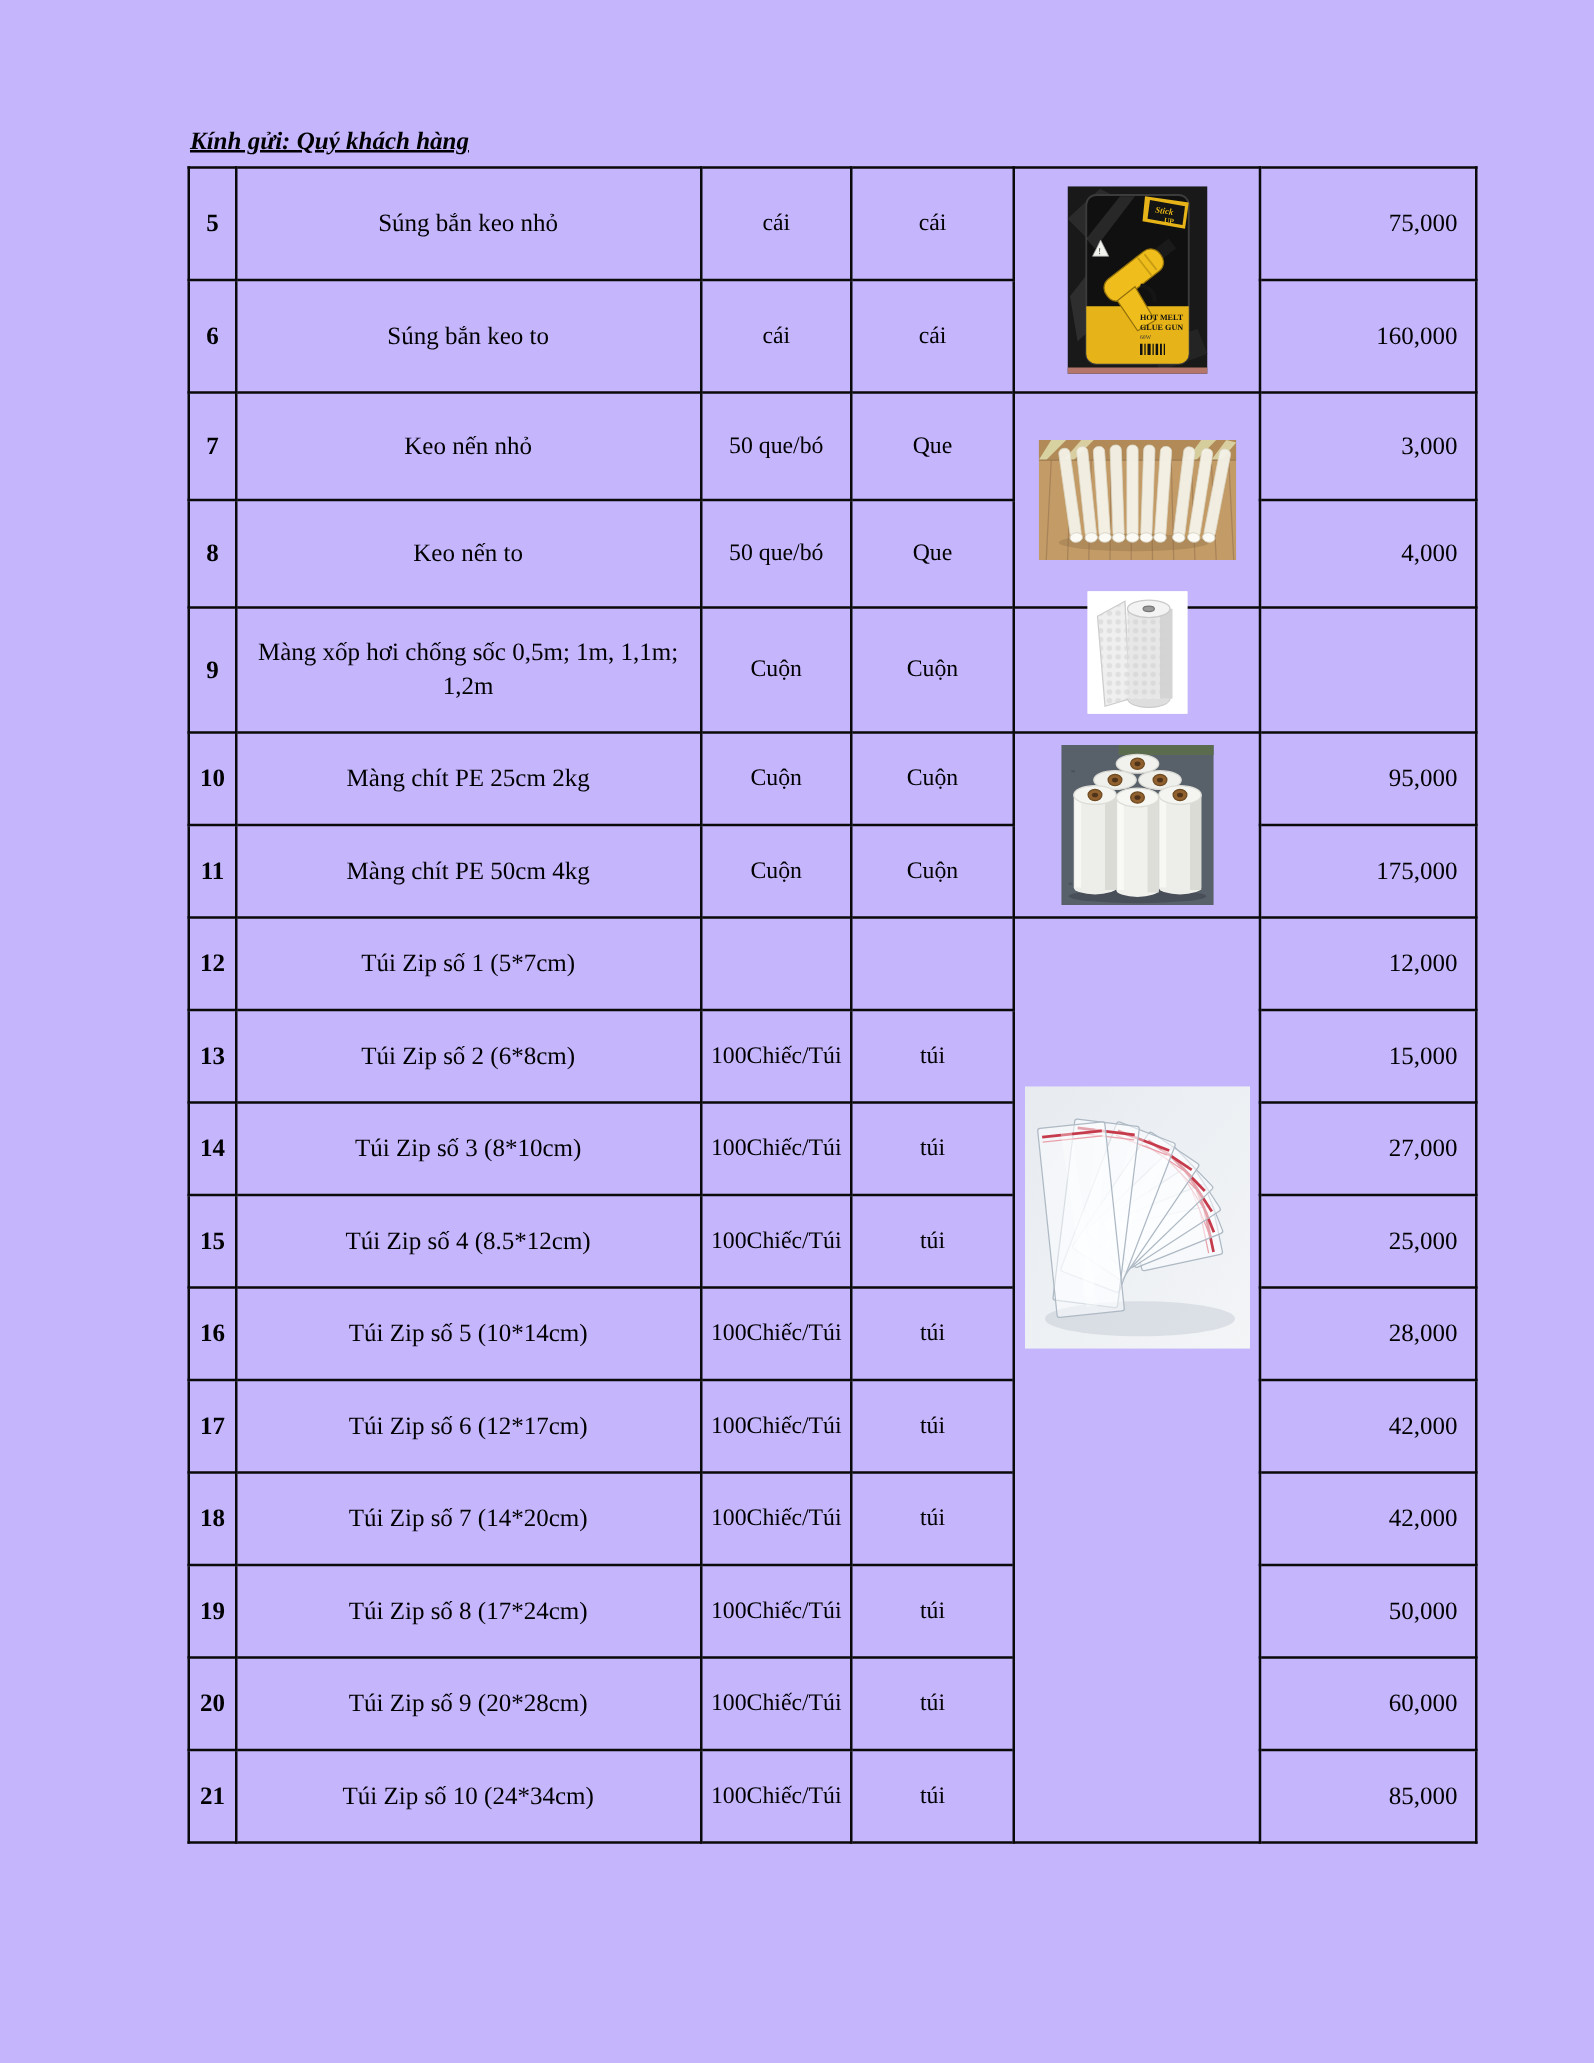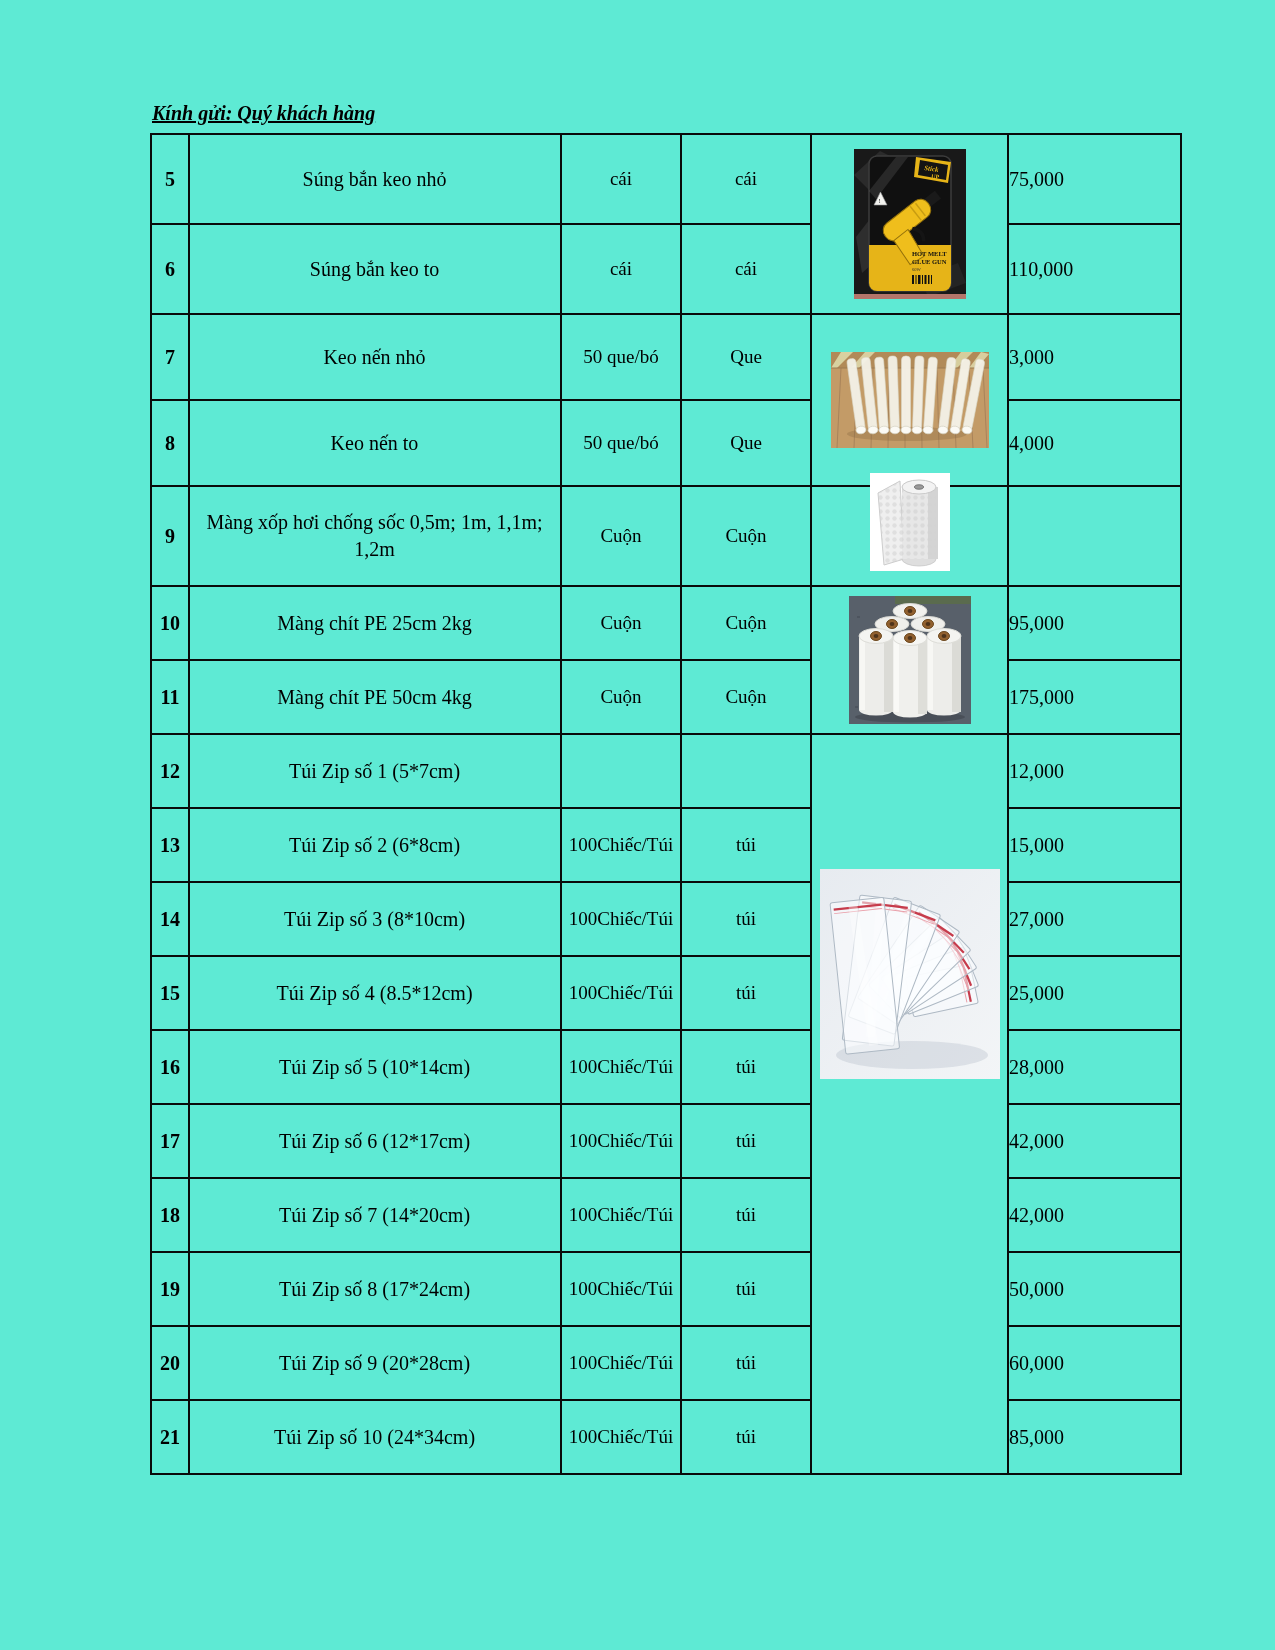--- a/index.html
+++ b/index.html
@@ -1,37 +1,37 @@
 <!DOCTYPE html>
 <html><head>
 <meta charset="utf-8">
 <style>
   * { margin:0; padding:0; box-sizing:border-box; }
   html,body { background:#ffffff; }
   .page {
-    position:relative; width:1275px; height:1650px; background:#5eead4;
+    position:relative; width:1275px; height:1650px; background:#c4b5fd;
     font-family:"Liberation Serif","DejaVu Serif",serif; color:#000;
     overflow:hidden; margin:0 auto;
   }
   .heading {
     position:absolute; left:152px; top:102px;
     font-size:20px; font-weight:bold; font-style:italic;
     text-decoration:underline;
   }
   table.price-table {
     position:absolute; left:150px; top:133px; width:1030px;
     border-collapse:collapse; table-layout:fixed;
   }
   td { border:2px solid #0a0a0a; font-size:20px; vertical-align:middle; }
   td.c-no    { text-align:center; font-weight:bold; }
   td.c-name  { text-align:center; padding:2px 6px 2px 5px; line-height:1.35; }
   td.c-pack  { text-align:center; font-size:19px; padding:0 1px; }
   td.c-unit  { text-align:center; font-size:19px; }
   td.c-img   { padding:0; text-align:center; }
-  td.c-price { text-align:left; padding-right:14px; }
+  td.c-price { text-align:right; padding-right:14px; }
   td.c-img-overlap { position:relative; z-index:4; }
   .img-center { display:inline-block; line-height:0; vertical-align:middle; }
   .float-img {
     position:absolute; left:50%; top:-14px; margin-left:-40px;
     z-index:5; line-height:0; background:#fff;
   }
   td.c-img-top { vertical-align:top; }
   .zip-pos { width:180px; margin:134px auto 0 auto; line-height:0; }
   svg { display:block; }
 </style>
@@ -97,21 +97,21 @@
       </svg>
     </div>
   </td>
           <td class="c-price">75,000</td>
         </tr>
         <tr style="height: 90px;">
           <td class="c-no">6</td>
           <td class="c-name">Súng bắn keo to</td>
           <td class="c-pack">cái</td>
           <td class="c-unit">cái</td>
-          <td class="c-price">110,000</td>
+          <td class="c-price">160,000</td>
         </tr>
         <tr style="height: 86px;">
           <td class="c-no">7</td>
           <td class="c-name">Keo nến nhỏ</td>
           <td class="c-pack">50 que/bó</td>
           <td class="c-unit">Que</td>
           <td rowspan="2" class="c-img">
     <div class="img-center">
       <svg width="158" height="96" viewBox="0 0 158 96">
         <rect width="158" height="96" fill="#c39b67"></rect>

